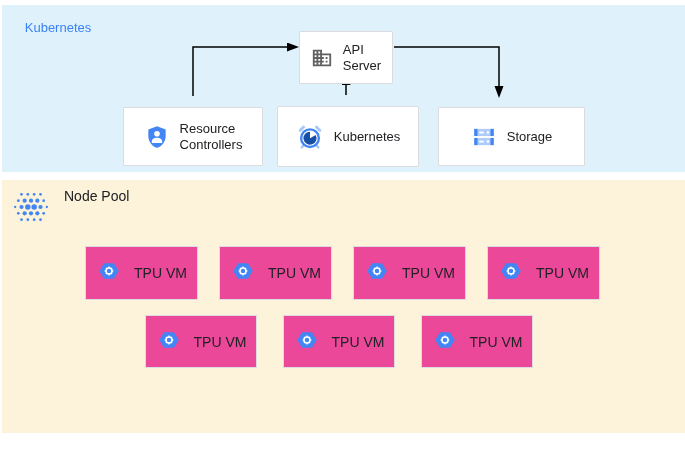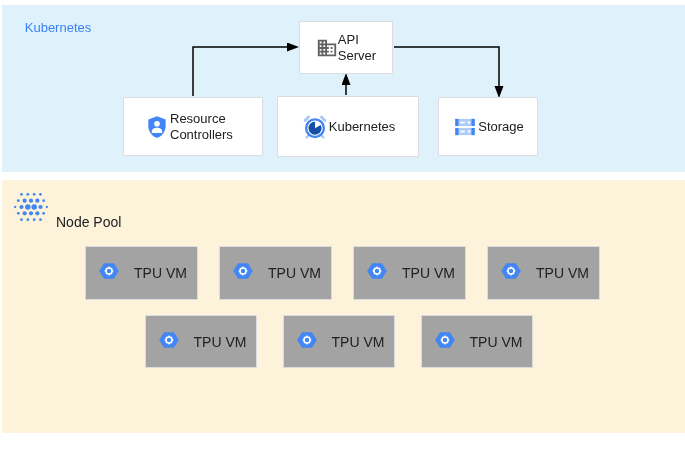--- a/index.html
+++ b/index.html
@@ -10,31 +10,31 @@
   .panel{position:absolute;left:2px;width:683px;}
   .panel.blue{top:5px;height:167px;background:#DFF2FC;}
   .panel.yellow{top:180px;height:253px;background:#FCF3DA;}
   .cp-label{
     position:absolute;left:10px;top:20px;width:96px;text-align:center;
     font-size:13px;line-height:16px;color:#3b82f6;
   }
   .arrows{position:absolute;left:0;top:0;pointer-events:none;}
   .node{
     position:absolute;background:#fff;border:1px solid #DADCE0;border-radius:1px;
-    display:flex;align-items:center;justify-content:center;
-    box-sizing:border-box;padding:4px 20px;
+    display:flex;align-items:center;justify-content:center;gap:10px;
+    box-sizing:border-box;padding:4px 20px;margin-top:10px;
   }
   .node .nlabel{font-size:13px;line-height:16px;color:#202124;}
   .node .nicon{display:flex;align-items:center;justify-content:center;flex:none;}
   .vm{
-    position:absolute;background:#a3a3a3;border:1px solid #DADCE0;border-radius:1px;
+    position:absolute;background:#ec4899;border:1px solid #DADCE0;border-radius:1px;
     display:flex;align-items:center;justify-content:center;gap:12px;box-sizing:border-box;
   }
   .vm .nlabel{font-size:14px;color:#202124;}
-  .np-head{position:absolute;left:12px;top:188px;display:flex;align-items:flex-end;gap:6px;}
+  .np-head{position:absolute;left:12px;top:188px;display:flex;align-items:flex-start;gap:14px;}
   .np-label{font-size:14px;color:#202124;}
   .caption{position:absolute;left:6px;top:447px;font-size:13px;color:#000;}
 </style>
 </head>
 <body>
 
 <div class="canvas">
 
   <div class="panel blue"></div>
   <div class="panel yellow"></div>
@@ -81,21 +81,21 @@
         <path d="M20.5 6.5 L17.5 3.5" stroke="#A8C7FA" stroke-width="2.4" stroke-linecap="round" fill="none"></path>
         <path d="M6.2 19.5 L4.8 21" stroke="#A8C7FA" stroke-width="2" stroke-linecap="round" fill="none"></path>
         <path d="M17.8 19.5 L19.2 21" stroke="#A8C7FA" stroke-width="2" stroke-linecap="round" fill="none"></path>
         <circle cx="12" cy="13" r="7.6" fill="#fff" stroke="#4285F4" stroke-width="2"></circle>
         <path fill="#174EA6" d="M12 13 L12 7.4 A5.6 5.6 0 1 0 16.85 10.2 Z"></path>
       </svg>
     </span>
     <span class="nlabel">Kubernetes</span>
   </div>
 
-  <div class="node" style="left:438px;top:97px;width:100px;height:59px">
+  <div class="node" style="left:438px;top:97px;width:147px;height:59px">
     <span class="nicon">
       <svg width="26" height="26" viewBox="0 0 24 24">
         <rect x="3" y="4.5" width="18" height="6.6" fill="#AECBFA"></rect>
         <rect x="3" y="4.5" width="3" height="6.6" fill="#4285F4"></rect>
         <rect x="18" y="4.5" width="3" height="6.6" fill="#4285F4"></rect>
         <rect x="7.6" y="7" width="4.2" height="1.7" fill="#fff"></rect>
         <circle cx="15.6" cy="7.8" r="1.2" fill="#fff"></circle>
         <rect x="3" y="12.9" width="18" height="6.6" fill="#AECBFA"></rect>
         <rect x="3" y="12.9" width="3" height="6.6" fill="#4285F4"></rect>
         <rect x="18" y="12.9" width="3" height="6.6" fill="#4285F4"></rect>

